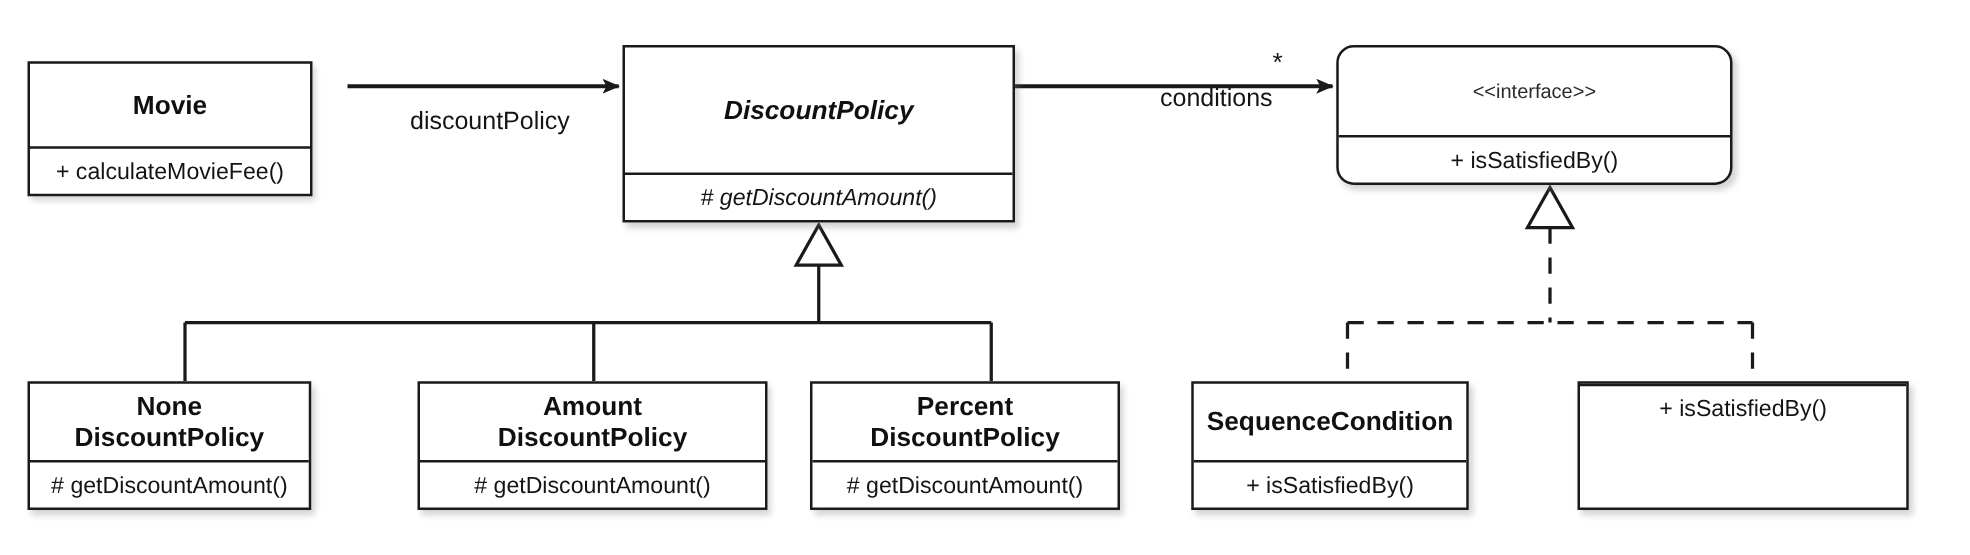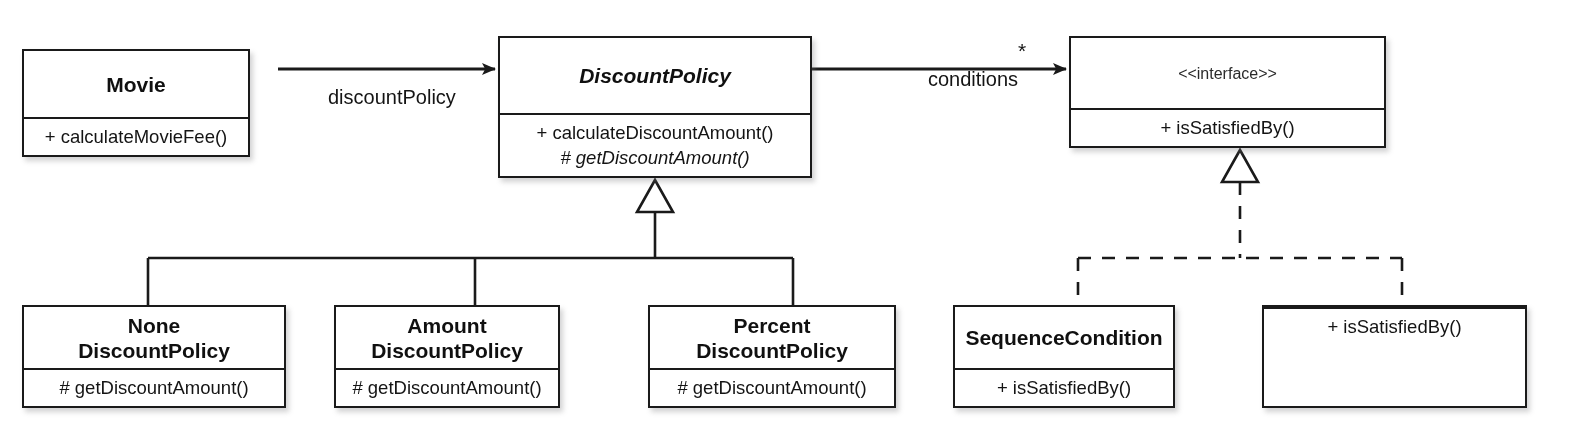--- a/index.html
+++ b/index.html
@@ -148,45 +148,44 @@
     <div class="members-compartment">
       <div class="member">+ calculateMovieFee()</div>
     </div>
   </div>
 
   <div class="uml-box" style="left:498px; top:36px; width:314px; height:142px;">
     <div class="name-compartment">
       <div class="class-name abstract">DiscountPolicy</div>
     </div>
     <div class="members-compartment">
-      <div class="member">+ calculateDiscountAmount()</div>
       <div class="member abstract"># getDiscountAmount()</div>
     </div>
   </div>
 
-  <div class="uml-box" style="left:1069px; top:36px; width:317px; height:112px;">
+  <div class="uml-box" style="left:1069px; top:36px; width:317px; height:112px;border-radius:14px;">
     <div class="name-compartment">
       <div class="stereotype">&lt;&lt;interface&gt;&gt;</div>
     </div>
     <div class="members-compartment">
       <div class="member">+ isSatisfiedBy()</div>
     </div>
   </div>
 
-  <div class="uml-box" style="left:22px; top:305px; width:264px; height:103px;">
+  <div class="uml-box" style="left:22px; top:305px; width:227px; height:103px;">
     <div class="name-compartment">
       <div class="class-name">None</div>
       <div class="class-name">DiscountPolicy</div>
     </div>
     <div class="members-compartment">
       <div class="member"># getDiscountAmount()</div>
     </div>
   </div>
 
-  <div class="uml-box" style="left:334px; top:305px; width:226px; height:103px;">
+  <div class="uml-box" style="left:334px; top:305px; width:280px; height:103px;">
     <div class="name-compartment">
       <div class="class-name">Amount</div>
       <div class="class-name">DiscountPolicy</div>
     </div>
     <div class="members-compartment">
       <div class="member"># getDiscountAmount()</div>
     </div>
   </div>
 
   <div class="uml-box" style="left:648px; top:305px; width:248px; height:103px;">

